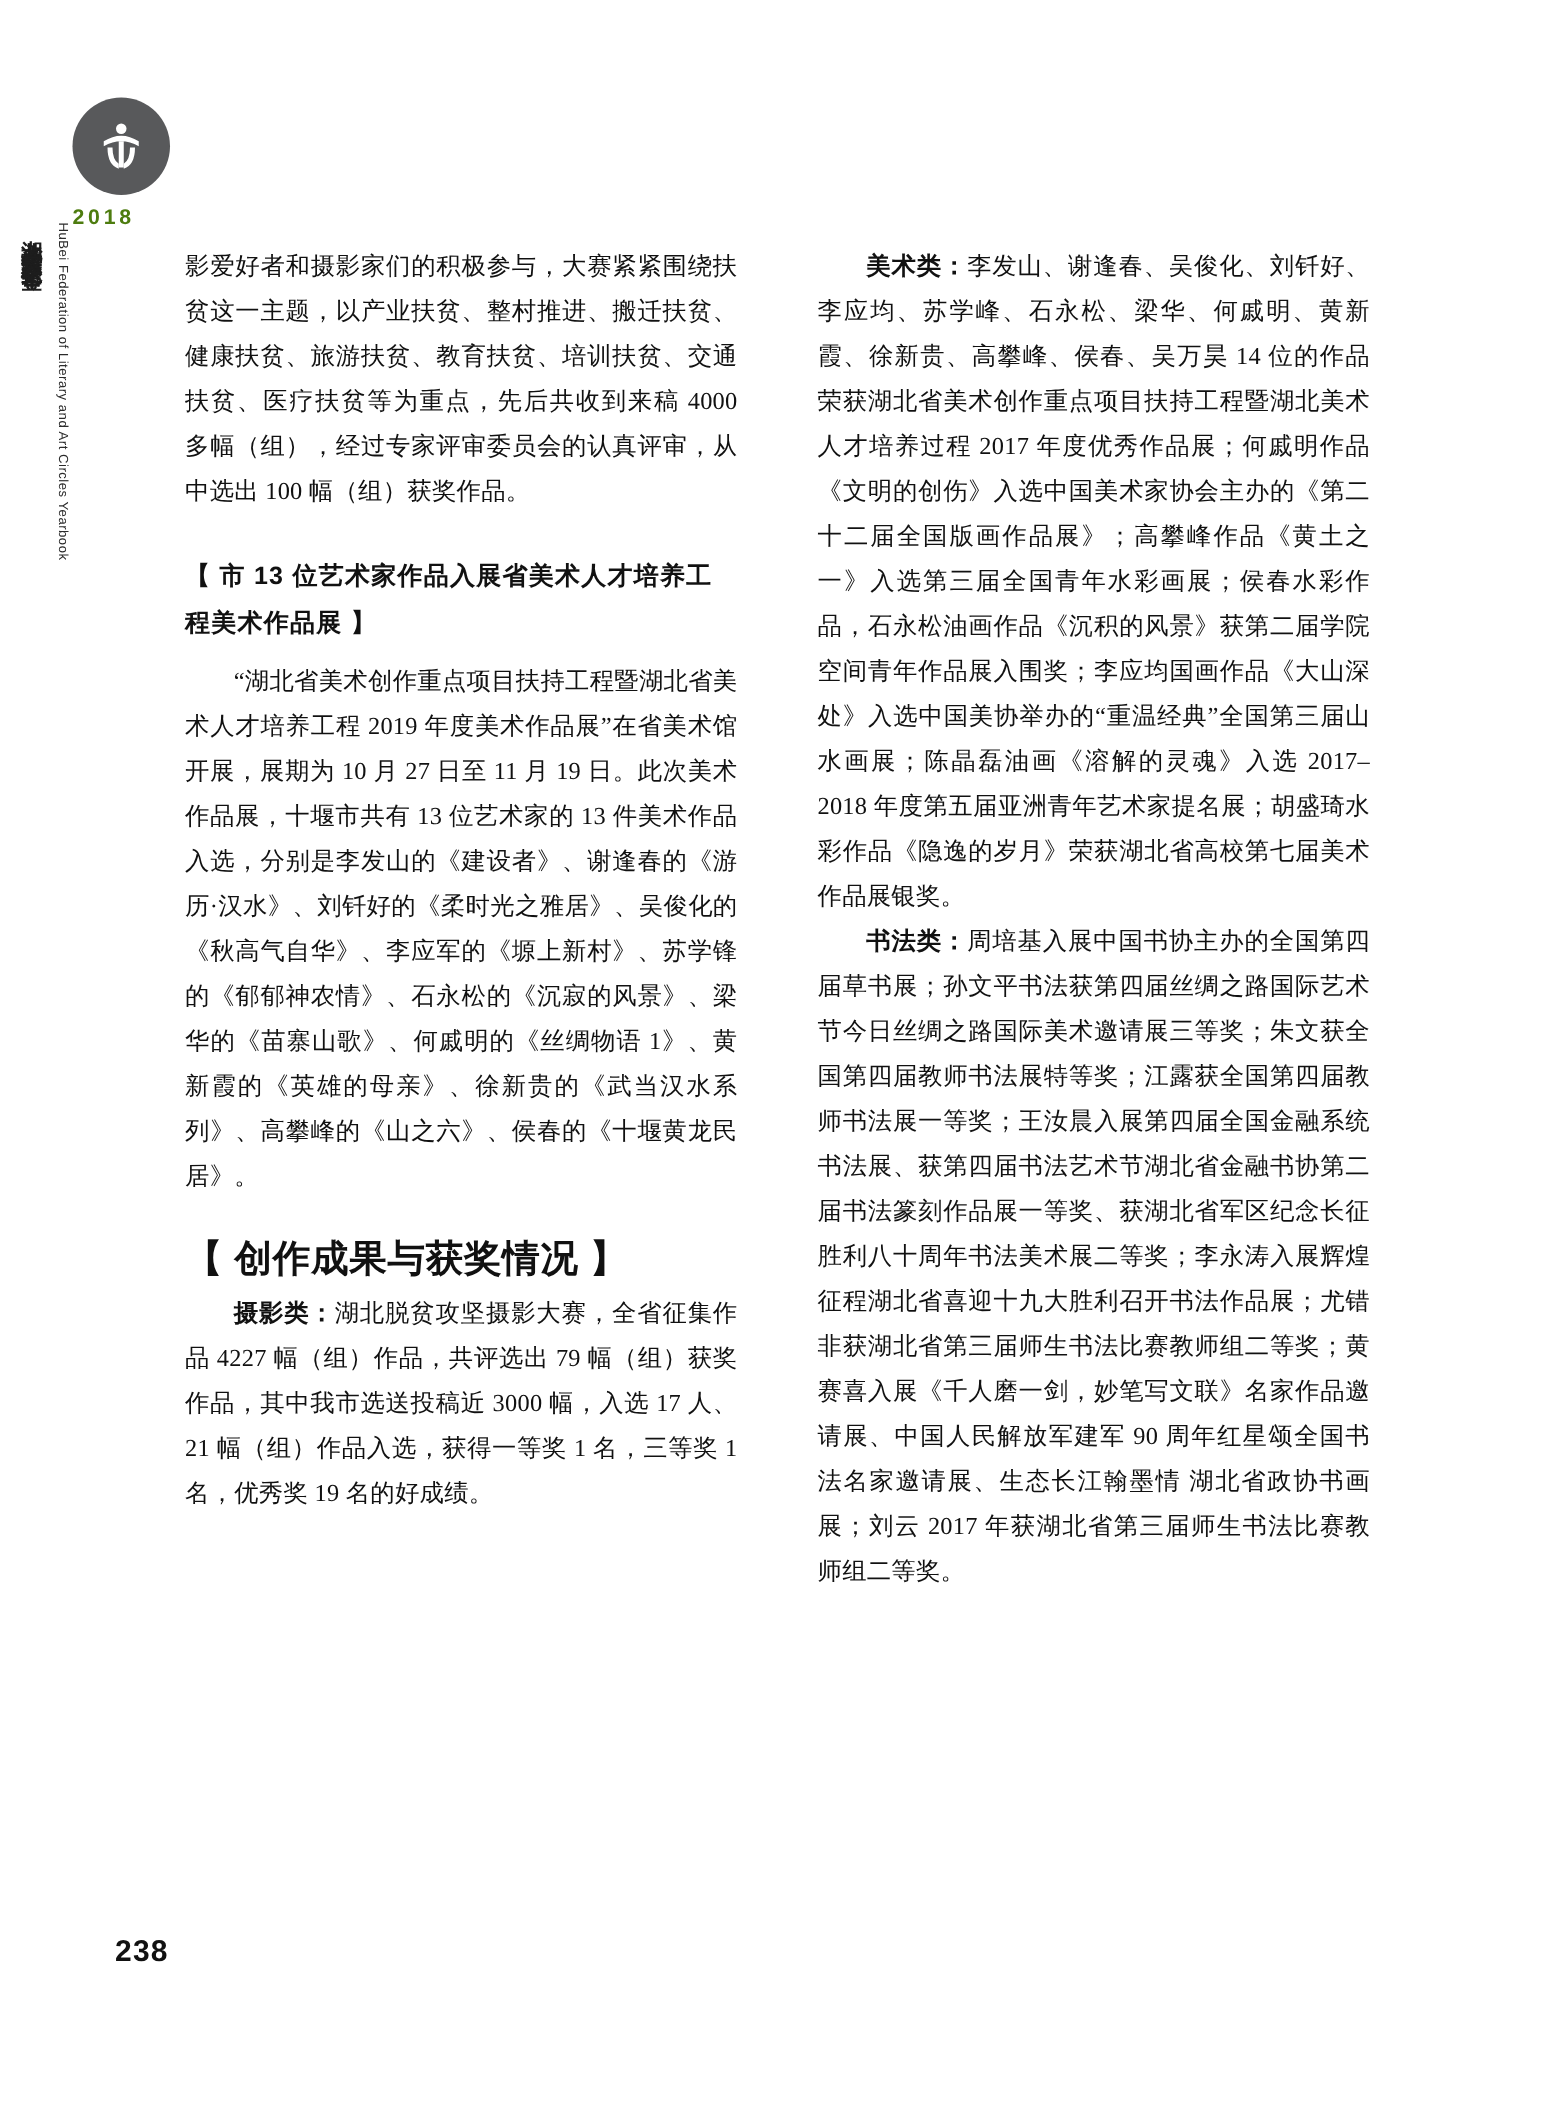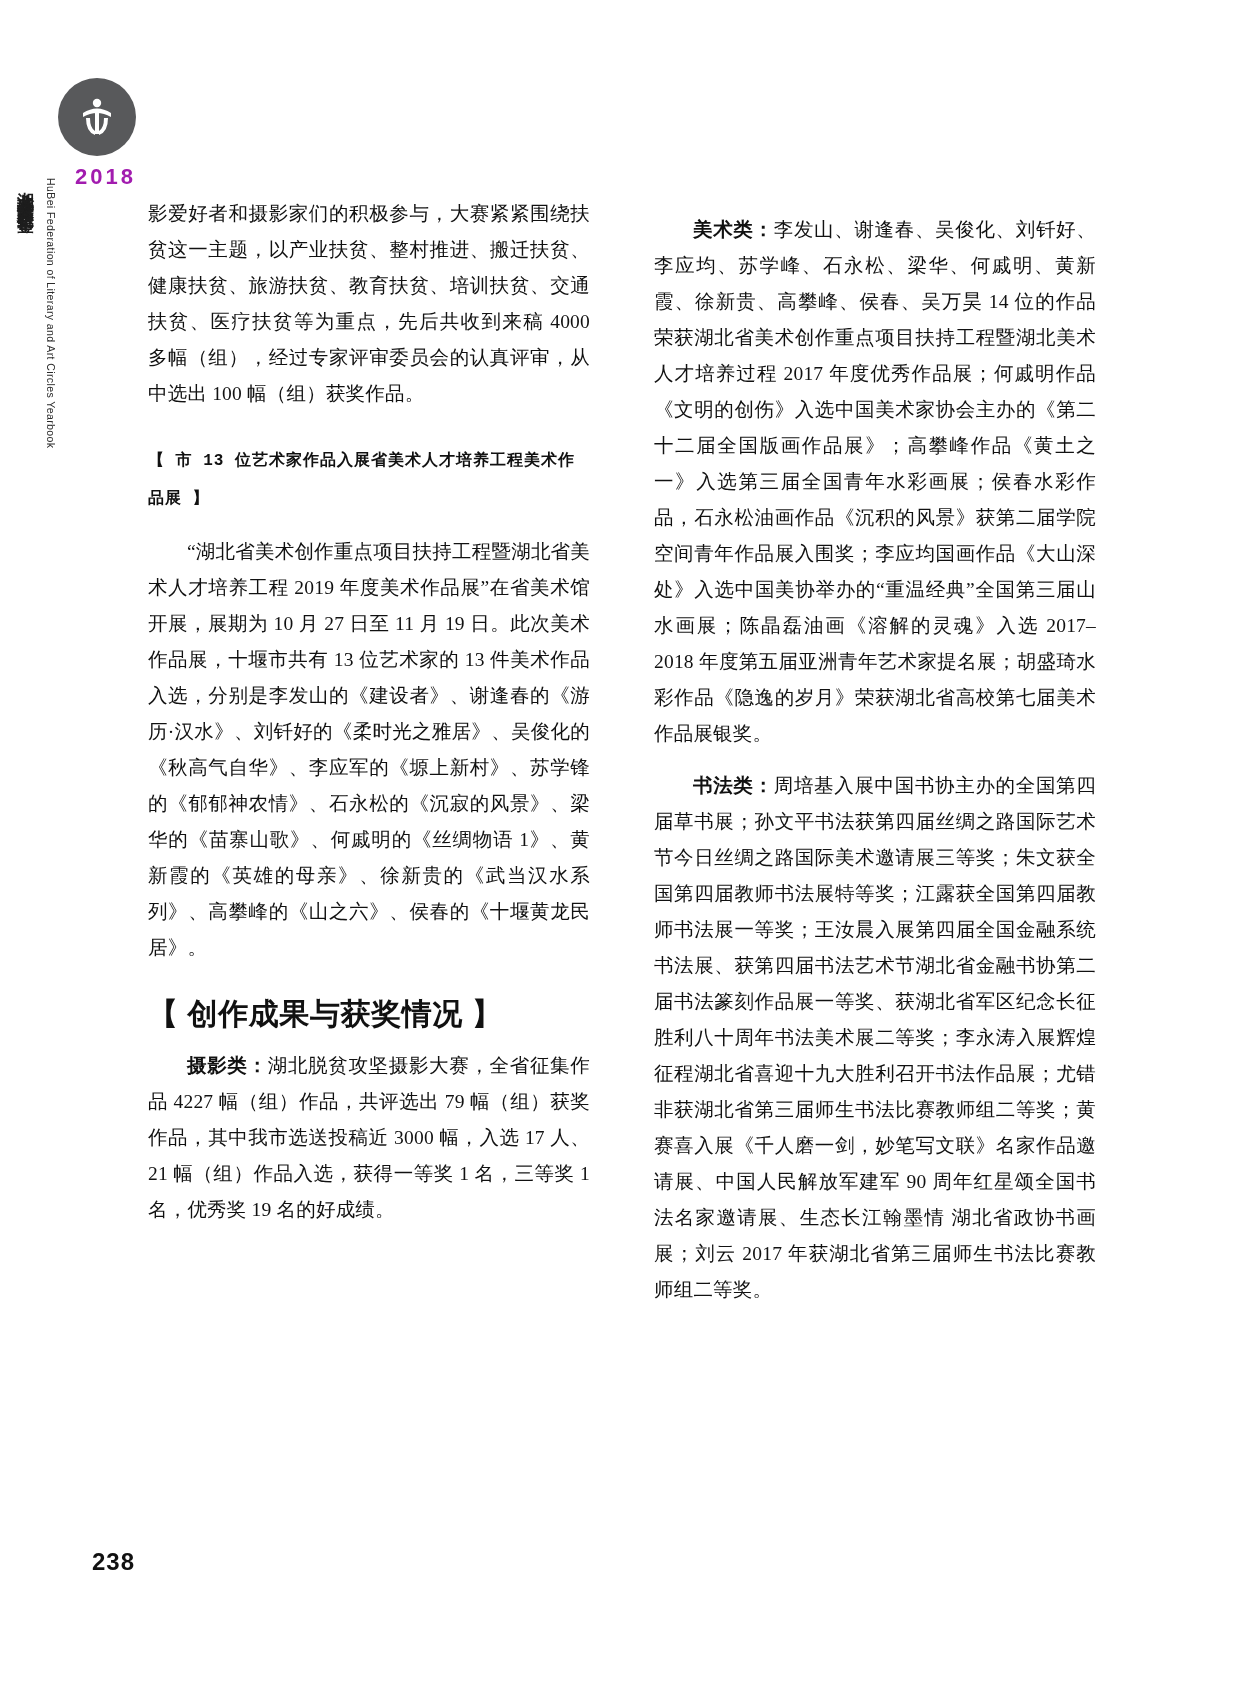--- a/index.html
+++ b/index.html
@@ -54,26 +54,26 @@
     align-items: center;
     justify-content: center;
     color: #ffffff;
     font-size: 44px;
     font-family: "DejaVu Sans", sans-serif;
     line-height: 1;
   }
   .logo-year {
     margin-top: 6px;
     width: 78px;
-    text-align: right;
-    font-family: "Liberation Sans", sans-serif;
-    font-size: 22px;
+    text-align: left;
+    font-family: "Liberation Sans", sans-serif;
+    font-size: 17px;
     font-weight: bold;
     letter-spacing: 3px;
-    color: #a21caf;
+    color: #4d7c0f;
   }
   .vertical-title {
     position: absolute;
     left: 10px;
     top: 178px;
     width: 26px;
     font-family: "Liberation Sans", sans-serif;
     font-size: 17px;
     font-weight: bold;
     line-height: 1.25;
@@ -112,28 +112,27 @@
   p.body {
     margin: 0 0 0 0;
     font-size: 19.5px;
     line-height: 36px;
     text-align: justify;
     text-justify: inter-ideograph;
     letter-spacing: 0.2px;
   }
   p.body.indent {
     text-indent: 2em;
-    margin-top: 16px;
   }
   h2.section {
     margin: 30px 0 10px 0;
-    font-size: 16px;
+    font-size: 20px;
     font-weight: bold;
     line-height: 38px;
-    font-family: Liberation Mono, monospace;
+    font-family: Liberation Sans, sans-serif;
     letter-spacing: 1px;
   }
   h3.subsection {
     margin: 30px 0 8px 0;
     font-size: 30px;
     font-weight: bold;
     line-height: 36px;
     font-family: "Liberation Sans", sans-serif;
     letter-spacing: 0.6px;
   }

